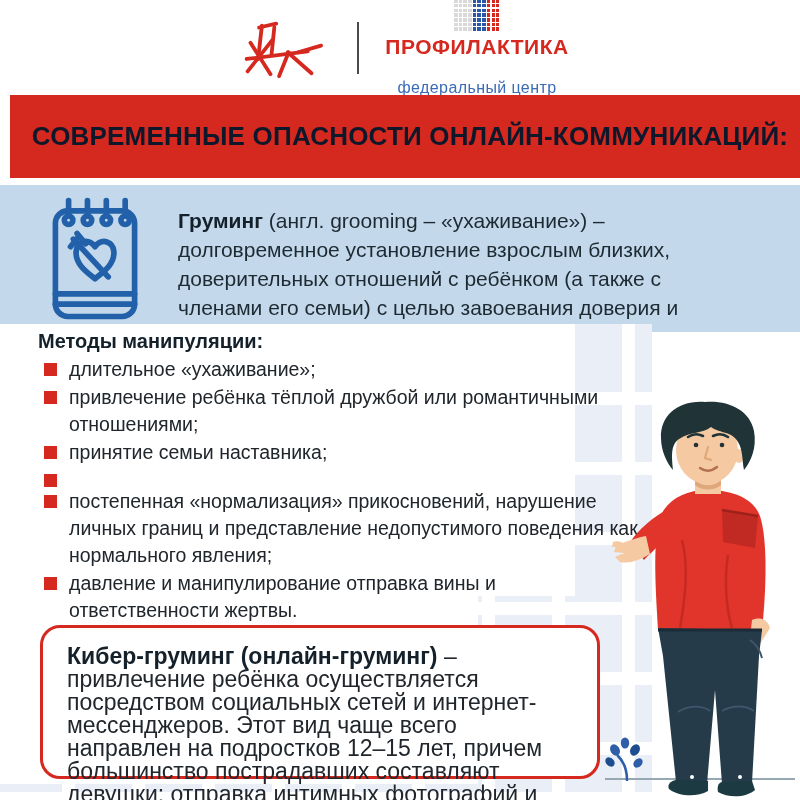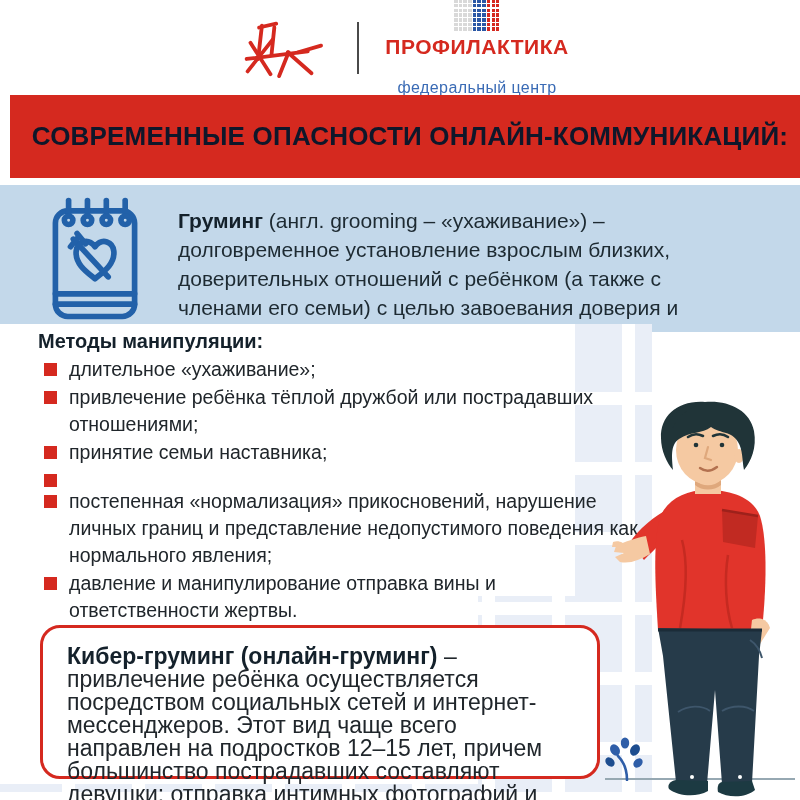--- a/index.html
+++ b/index.html
@@ -119,21 +119,21 @@
 
     <div class="methods-heading">Методы манипуляции:</div>
 
     <ul class="methods-list">
       <li>
           <span class="bullet-sq"></span>
           <span>длительное «ухаживание»;</span>
         </li>
       <li>
           <span class="bullet-sq"></span>
-          <span>привлечение ребёнка тёплой дружбой или пострадавших отношениями;</span>
+          <span>привлечение ребёнка тёплой дружбой или романтичными отношениями;</span>
         </li>
       <li>
           <span class="bullet-sq"></span>
           <span>принятие семьи наставника;</span>
         </li>
       <li>
           <span class="bullet-sq"></span>
         </li>
       <li>
           <span class="bullet-sq"></span>

